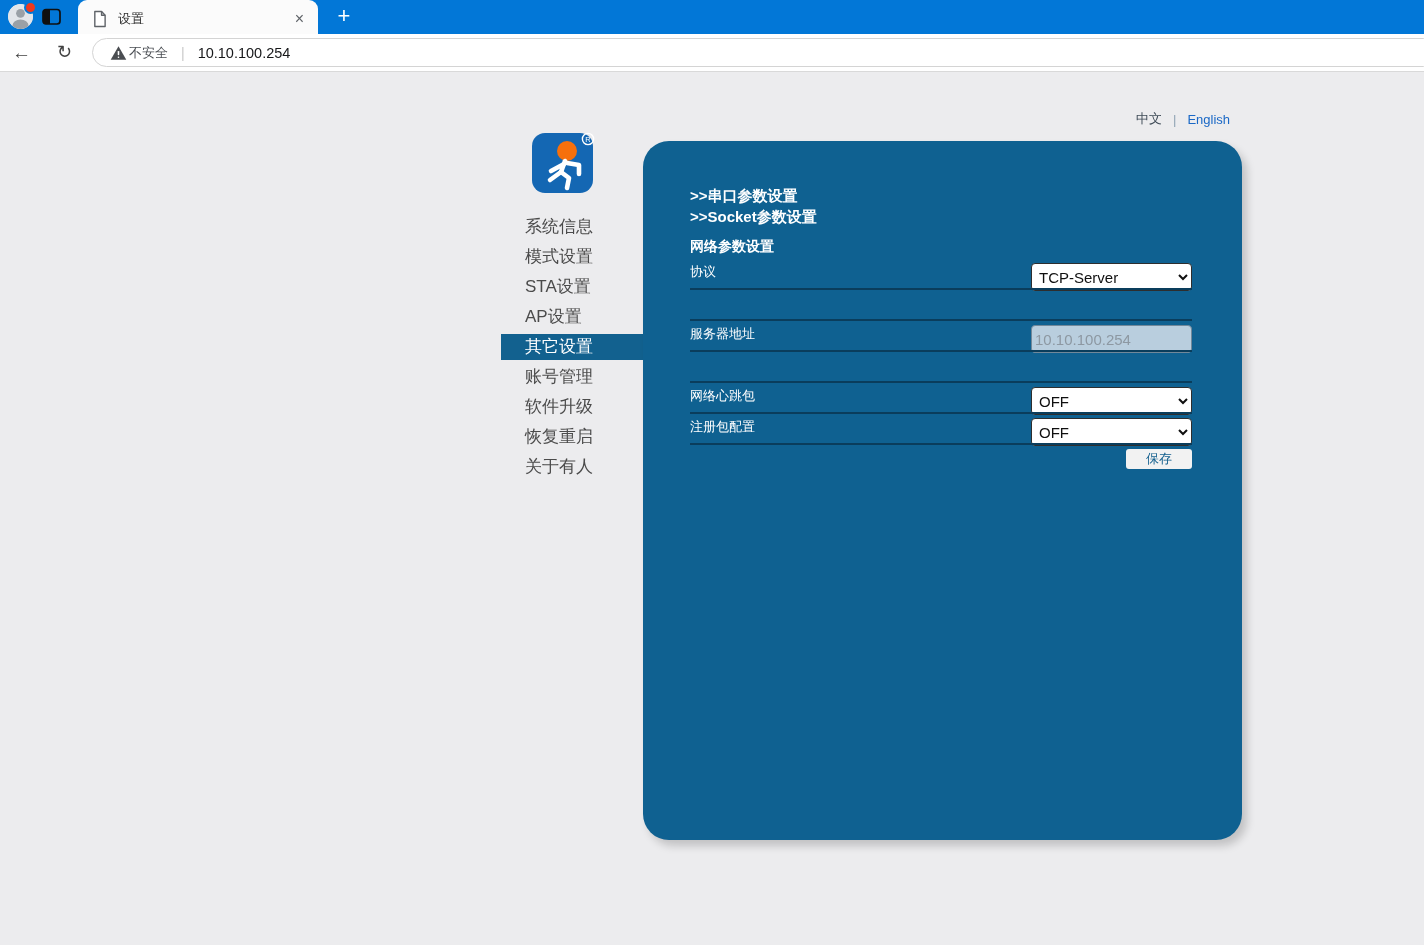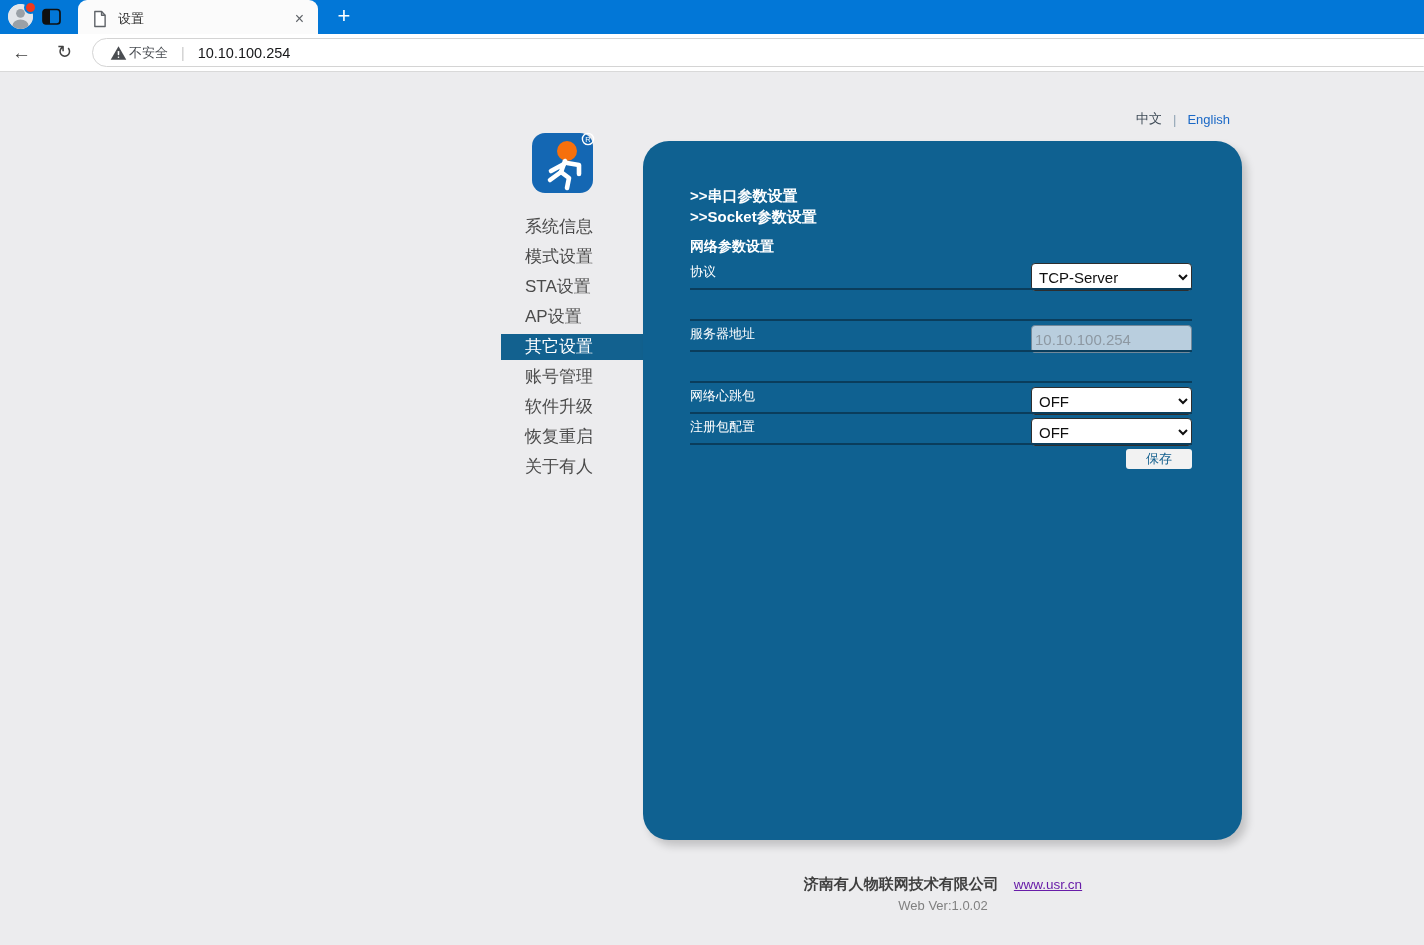--- a/index.html
+++ b/index.html
@@ -189,21 +189,14 @@
       <span class="flabel">注册包配置</span>
       <select>
         <option>OFF</option>
       </select>
     </div>
     <div class="sep" style="top:302px"></div>
 
     <button class="save-btn">保存</button>
   </div>
 
-  <div class="footer">
-    <div class="footer-line1">
-      <span class="company">济南有人物联网技术有限公司</span>
-      <a class="usr-link">www.usr.cn</a>
-    </div>
-    <div class="version">Web Ver:1.0.02</div>
-  </div>
 
 </div>
 
 </body></html>

